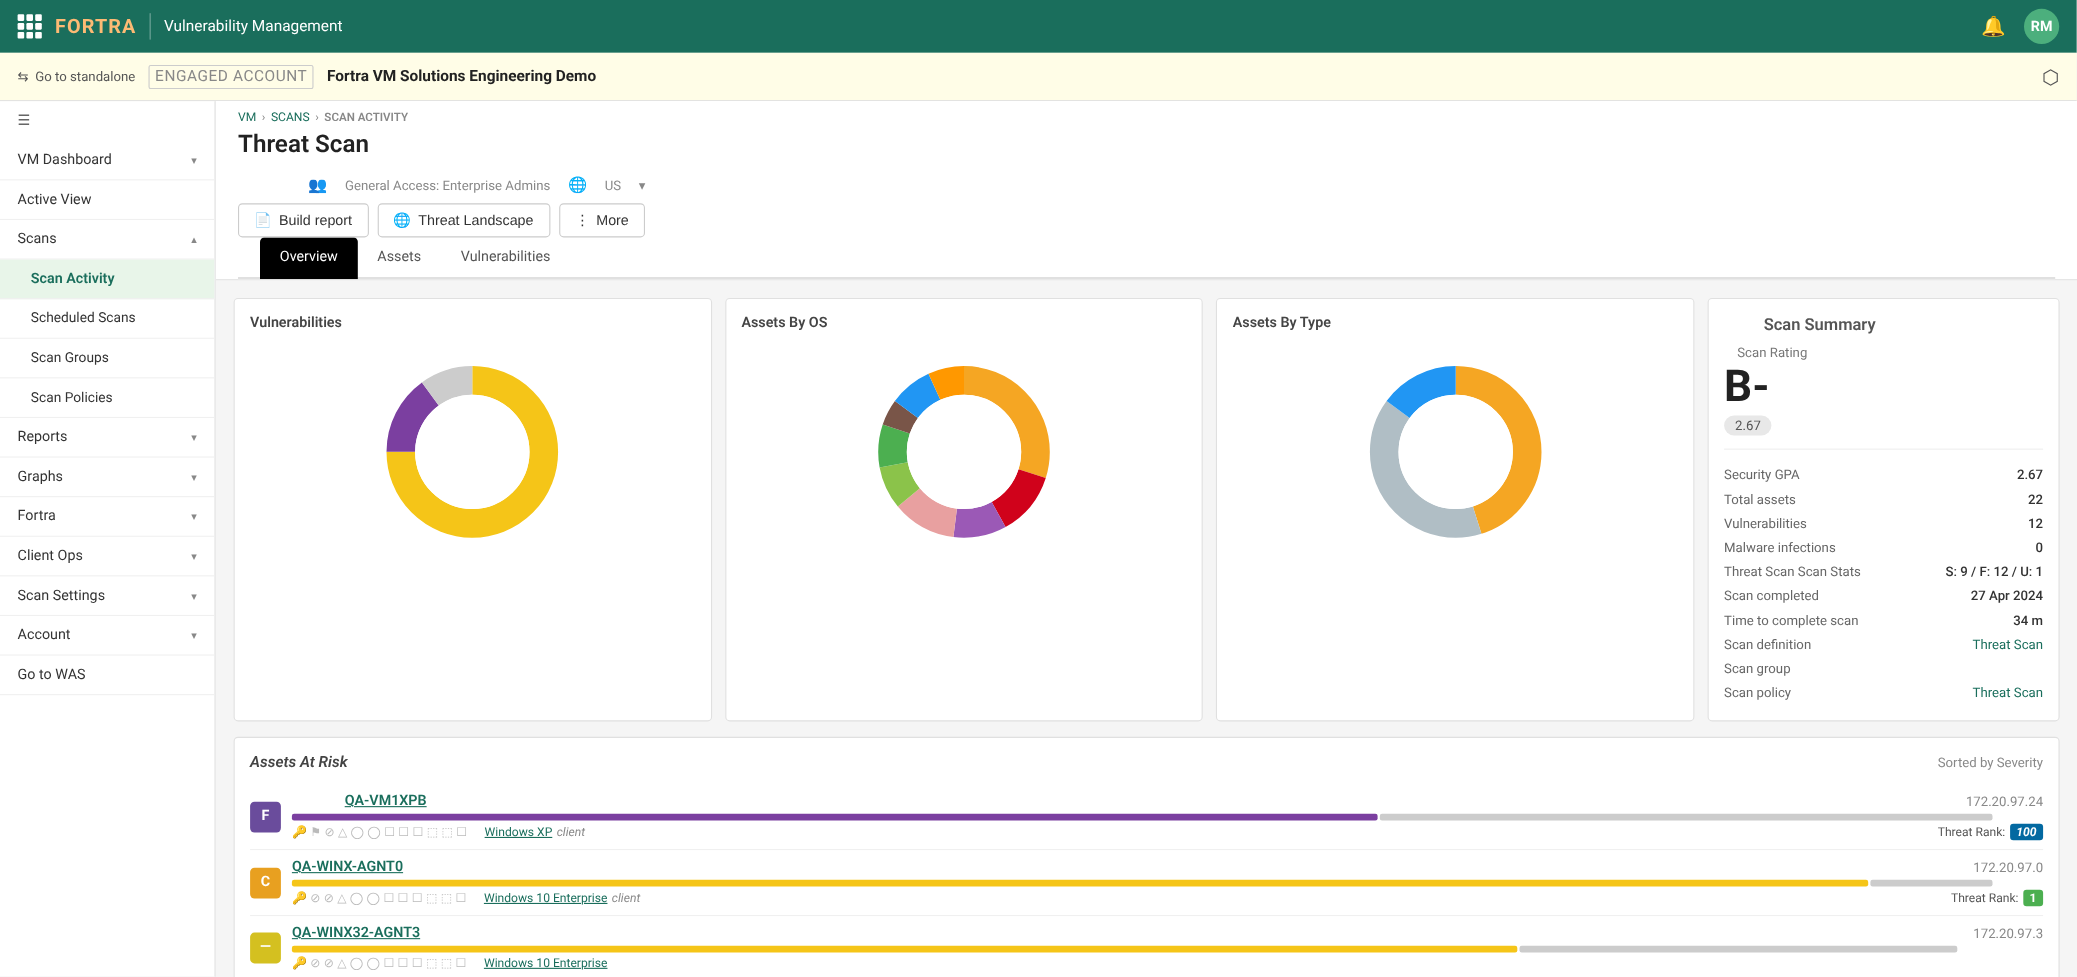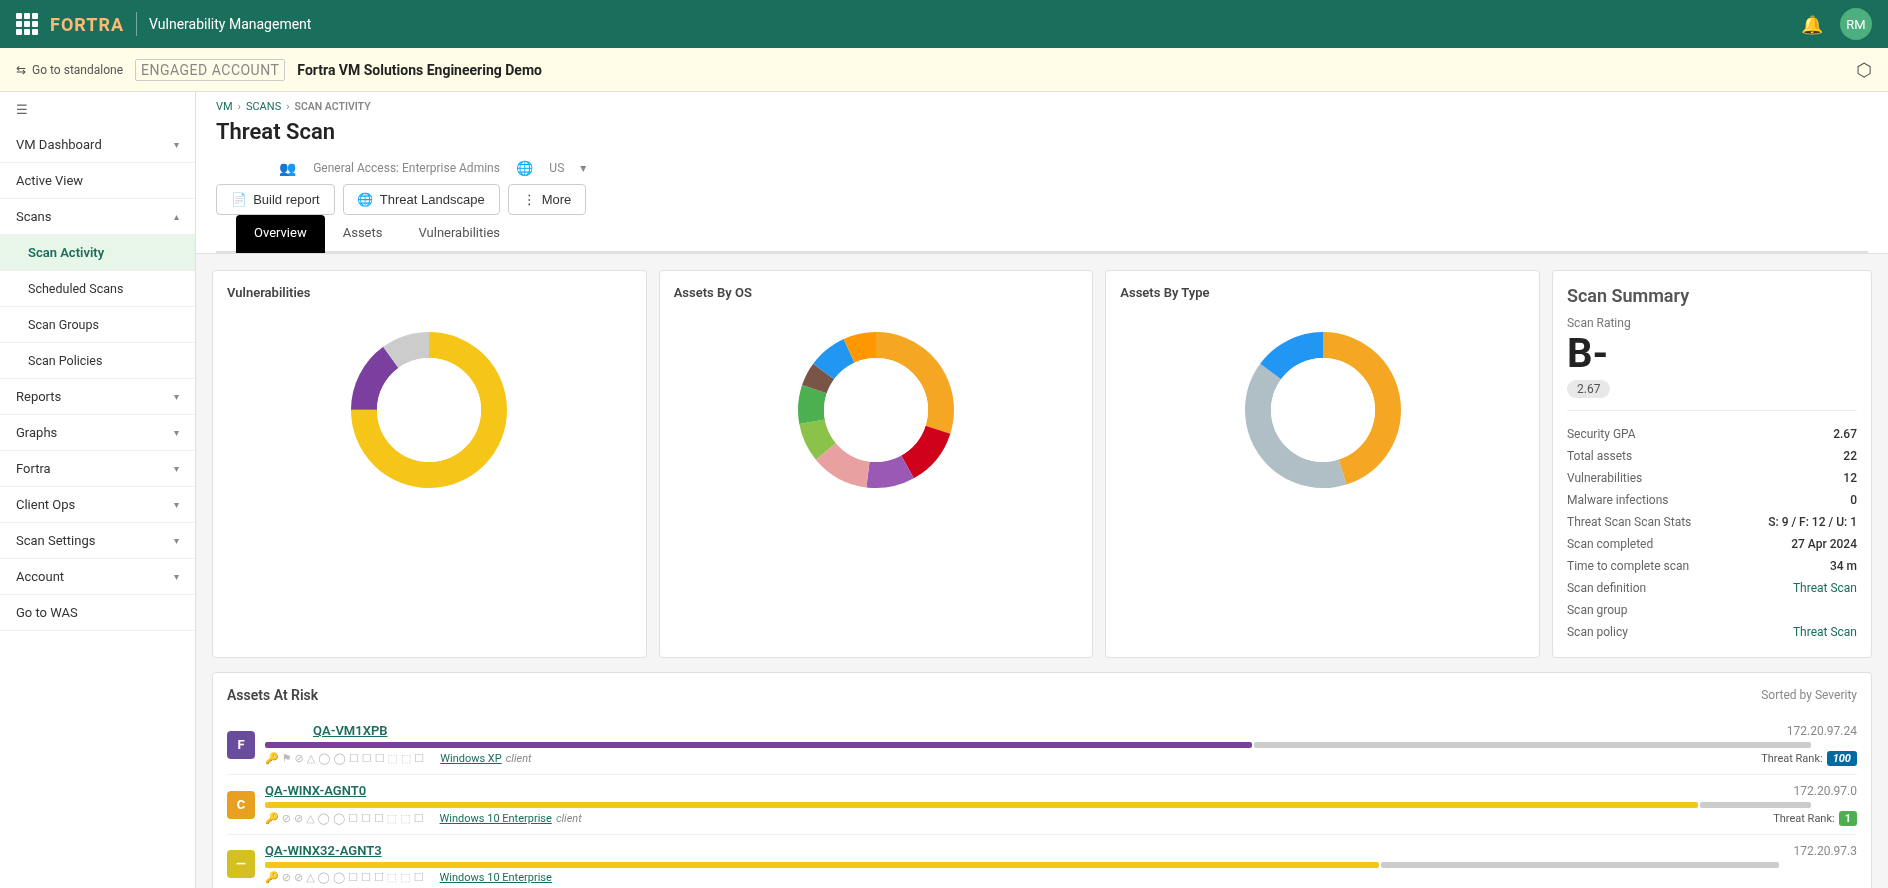--- a/index.html
+++ b/index.html
@@ -16,21 +16,21 @@
       justify-content: space-between;
     }
     .top-nav-left { display: flex; align-items: center; gap: 12px; }
     .grid-icon { display: grid; grid-template-columns: repeat(3,6px); gap: 2px; }
     .grid-icon span { width: 6px; height: 6px; background: white; border-radius: 1px; }
     .logo-text { font-size: 18px; font-weight: 700; color: #fdba74; letter-spacing: 1px; }
     .nav-divider { width: 1px; height: 24px; background: rgba(255,255,255,0.4); }
     .nav-title { font-size: 14px; color: white; }
     .top-nav-right { display: flex; align-items: center; gap: 16px; }
     .bell-icon { color: white; font-size: 18px; }
-    .avatar { width: 32px; height: 32px; border-radius: 50%; background: #4caf7d; display: flex; align-items: center; justify-content: center; font-weight: 400; font-size: 13px; color: white; }
+    .avatar { width: 32px; height: 32px; border-radius: 50%; background: #4caf7d; display: flex; align-items: center; justify-content: center; font-weight: 700; font-size: 13px; color: white; }
 
     
     .secondary-nav {
       background: #fffde7;
       height: 44px;
       display: flex;
       align-items: center;
       padding: 0 16px;
       border-bottom: 1px solid #e0e0e0;
       gap: 12px;
@@ -122,21 +122,21 @@
       padding: 14px;
     }
     .card-title { font-size: 13px; font-weight: 600; color: #444; margin-bottom: 10px; }
 
     
     .donut-container { display: flex; justify-content: center; align-items: center; padding: 10px 0; }
 
     
     .risk-card { background: white; border: 1px solid #e0e0e0; border-radius: 4px; padding: 14px; }
     .risk-header { display: flex; justify-content: space-between; align-items: center; margin-bottom: 12px; }
-    .risk-title { font-size: 14px; font-weight: 600; color: #444; }
+    .risk-title { font-size: 14px; font-weight: 600; color: #444; font-style: italic; }
     .sort-label { font-size: 12px; color: #888; }
 
     .asset-row {
       display: flex; align-items: center; border-bottom: 1px solid #f0f0f0;
       padding: 8px 0; gap: 10px;
     }
     .asset-badge {
       width: 28px; height: 28px; border-radius: 4px;
       display: flex; align-items: center; justify-content: center;
       font-weight: 700; font-size: 13px; color: white; flex-shrink: 0;
@@ -150,22 +150,22 @@
     .asset-bar { height: 6px; border-radius: 2px; }
     .asset-os { font-size: 11px; color: #1a6e5c; }
     .asset-client { font-size: 11px; color: #888; font-style: italic; }
     .threat-rank { font-size: 11px; color: #555; display: flex; align-items: center; gap: 4px; }
     .rank-badge { background: #0369a1; color: white; padding: 1px 6px; border-radius: 3px; font-size: 11px; font-weight: 700; font-style: italic; }
     .rank-badge-green { background: #4caf50; color: white; padding: 1px 6px; border-radius: 3px; font-size: 11px; font-weight: 700; }
     .asset-icons { display: flex; gap: 3px; align-items: center; font-size: 11px; color: #bbb; }
 
     
     .scan-summary-card { background: white; border: 1px solid #e0e0e0; border-radius: 4px; padding: 14px; }
-    .scan-summary-title { font-size: 18px; font-weight: 600; color: #555; margin-bottom: 10px; }
-    .scan-rating-label { font-size: 12px; color: #777; margin-bottom: 4px; }
+    .scan-summary-title { font-size: 15px; font-weight: 600; color: #555; margin-bottom: 10px; margin-left: 36px; }
+    .scan-rating-label { font-size: 12px; color: #777; margin-bottom: 4px; margin-left: 12px; }
     .scan-rating-value { font-size: 40px; font-weight: 700; color: #222; line-height: 1; }
     .scan-rating-num { display: inline-block; background: #e8e8e8; border-radius: 12px; padding: 2px 10px; font-size: 12px; color: #555; margin-top: 6px; }
     .divider { height: 1px; background: #eee; margin: 12px 0; }
     .summary-row { display: flex; justify-content: space-between; align-items: center; padding: 4px 0; font-size: 12px; }
     .summary-label { color: #666; }
     .summary-value { color: #333; font-weight: 500; }
     .summary-link { color: #1a6e5c; text-decoration: none; }
 
     
     .header-right-bar {

